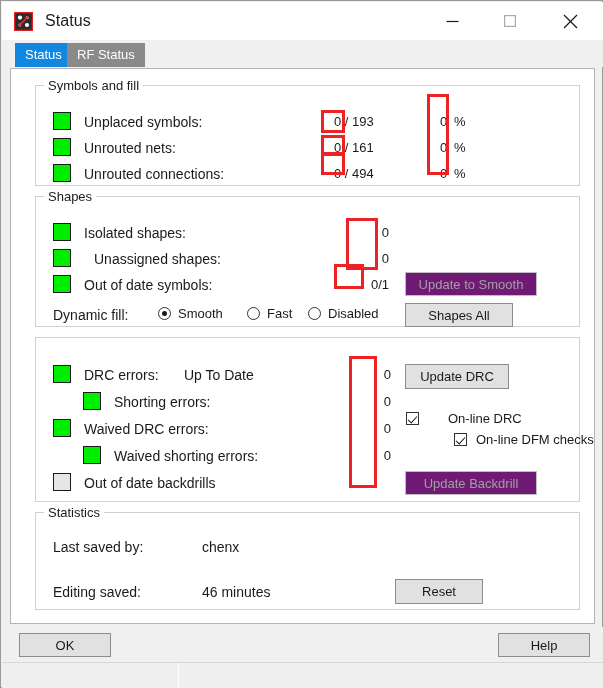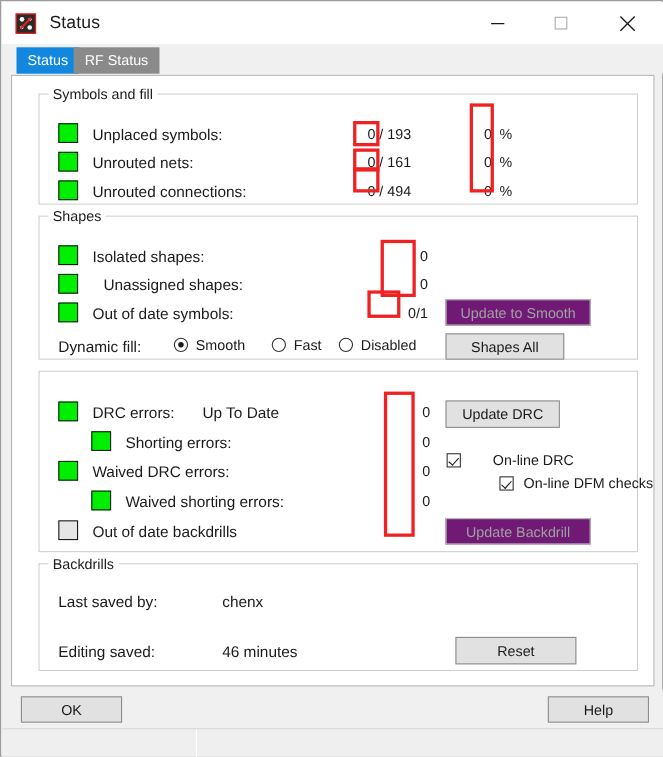--- a/index.html
+++ b/index.html
@@ -368,29 +368,29 @@
       </div>
       <div class="check-wrap" style="left:370px; top:94px;margin-left:48px;">
         <span class="checkbox checked"></span>
         <span class="check-label">On-line DFM checks</span>
       </div>
 
       <div class="btn disabled" style="left:369px; top:133px; width:132px; height:24px;">Update Backdrill</div>
     </div>
 
     <div class="group" id="grp-stats">
-      <div class="group-title">Backdrills</div>
+      <div class="group-title">Statistics</div>
 
       <div class="lbl" style="left:17px; top:26px;">Last saved by:</div>
       <div class="lbl" style="left:166px; top:26px;">chenx</div>
 
       <div class="lbl" style="left:17px; top:71px;">Editing saved:</div>
       <div class="lbl" style="left:166px; top:71px;">46 minutes</div>
 
-      <div class="btn" style="left:378px; top:66px; width:110px; height:25px;">Reset</div>
+      <div class="btn" style="left:359px; top:66px; width:88px; height:25px;">Reset</div>
     </div>
 
   </div>
 
   <div id="bottombar">
     <div class="btn" style="left:17px; top:6px; width:92px; height:24px;">OK</div>
     <div class="btn" style="left:496px; top:6px; width:92px; height:24px;">Help</div>
   </div>
 
   <div id="statusbar">

